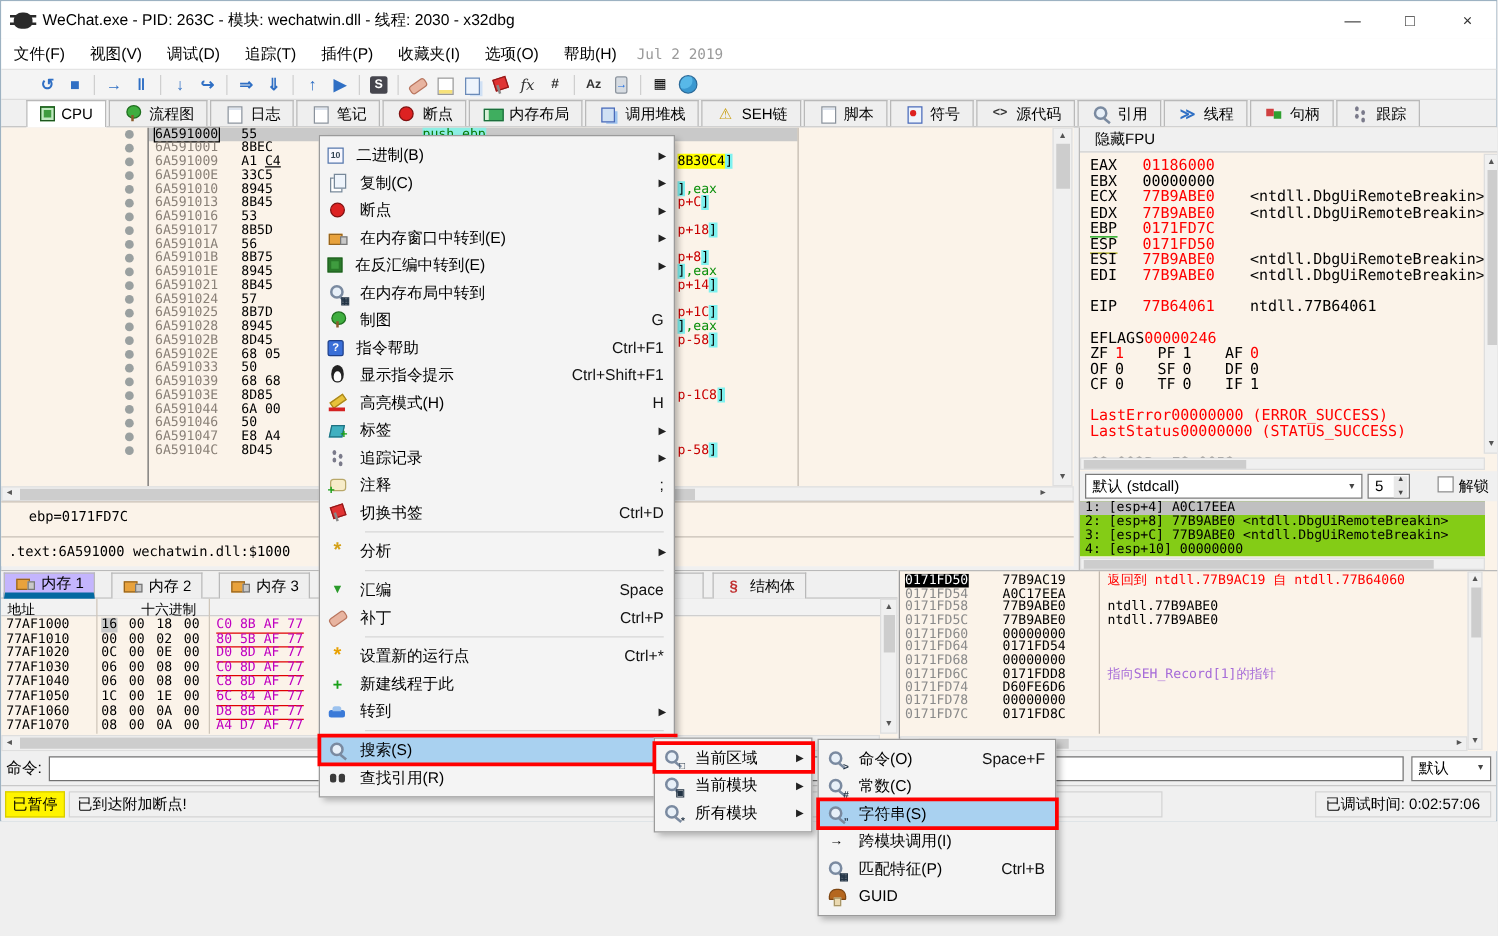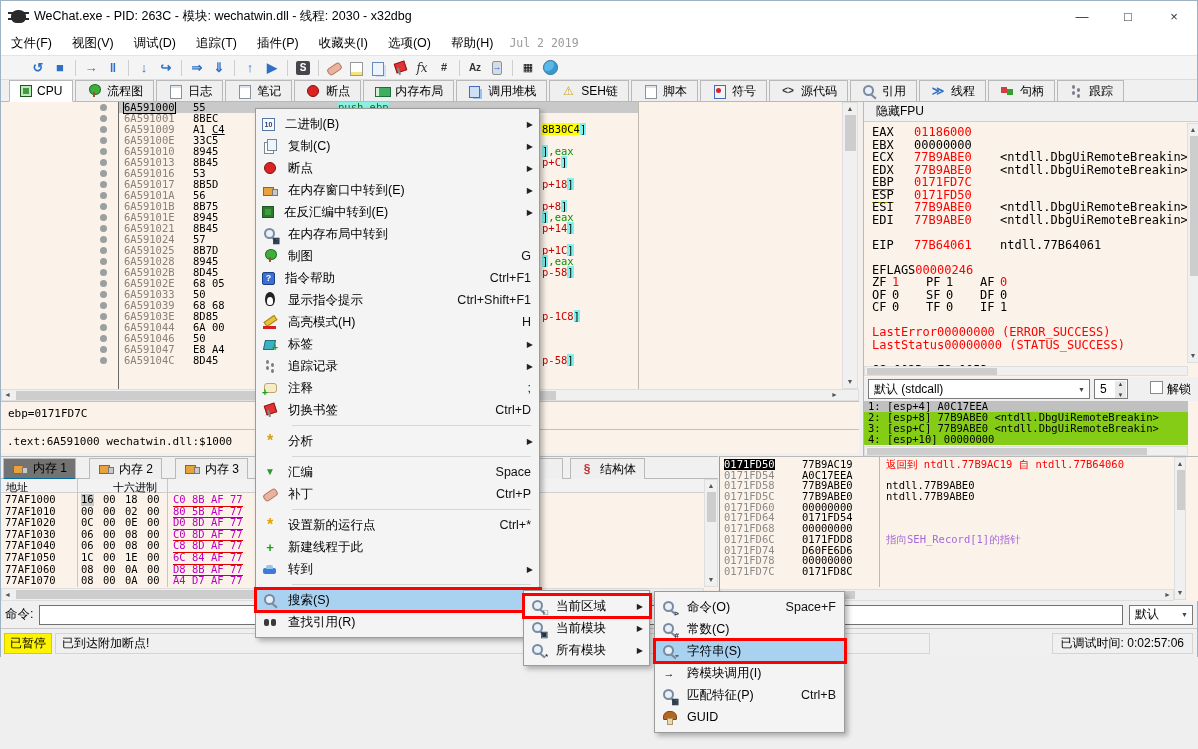--- a/index.html
+++ b/index.html
@@ -16,21 +16,21 @@
   .wctl{width:46px;height:100%;display:flex;align-items:center;justify-content:center;font-size:13px;color:#333}
   
   #menubar{position:absolute;left:0;top:30px;width:100%;height:25px;background:#fff;display:flex;align-items:center;font-size:12.5px;border-bottom:1px solid #e4e4e4}
   .menu-item{padding:3px 10px}
   #build-date{color:#9a9a9a;font-family:"DejaVu Sans Mono",monospace;font-size:11.5px;margin-left:6px}
   
   #toolbar{position:absolute;left:0;top:55px;width:100%;height:24px;background:#f4f4f4;border-bottom:1px solid #dcdcdc;display:flex;align-items:center;padding-left:4px}
   .tsep{width:1px;height:16px;background:#cfcfcf;margin:0 4px}
   .tbtn{width:22px;height:22px;display:flex;align-items:center;justify-content:center}
   
-  #tabbar{position:absolute;left:0;top:79px;width:100%;height:22px;background:#f0f0f0;border-bottom:1px solid #b9b9b9;display:flex;align-items:flex-end;padding-left:8px}
+  #tabbar{position:absolute;left:0;top:79px;width:100%;height:22px;background:#f0f0f0;border-bottom:1px solid #b9b9b9;display:flex;align-items:flex-end;padding-left:20px}
   .tab{height:21px;display:flex;align-items:center;gap:5px;padding:0 10px;font-size:12px;background:#efefef;border:1px solid #b9b9b9;border-bottom:none;margin-right:2px}
   .tab.active{background:#fff;height:22px;margin-bottom:-1px;border-bottom:1px solid #fff}
   
   .ic{position:relative;width:16px;height:16px;display:inline-flex;align-items:center;justify-content:center;font-size:11px;line-height:1;flex:0 0 auto}
   .tbi{color:#2f6fc4;font-weight:bold;font-size:13px}
   .ic-s-badge{background:#46464e;color:#fff;width:14px;height:14px;border-radius:2px;font-size:10px;font-weight:bold}
   .ic-patch::before{content:"";position:absolute;left:1px;top:5px;width:13px;height:6px;background:#e8b4a0;border:1px solid #b8755e;border-radius:3px;transform:rotate(-35deg)}
   .ic-sticky::before{content:"";position:absolute;left:2px;top:2px;width:11px;height:12px;background:#fff;border:1px solid #999;box-shadow:inset 0 -3px 0 #f7e27a}
   .ic-notes::before{content:"";position:absolute;left:2px;top:2px;width:10px;height:12px;background:#eef4fc;border:1px solid #6a8ab8;box-shadow:3px 2px 0 -1px #cfe0f4}
   .ic-bookmark::before{content:"";position:absolute;left:3px;top:2px;width:9px;height:8px;background:#e03333;border:1px solid #901818;transform:rotate(-18deg)}
@@ -100,21 +100,21 @@
   .fy{background:#ffff00;color:#000}
   .fc{background:#7ef1ef;color:#000}
   .fr{color:#c80000}
   .fg{color:#0a8f0a}
   
   .sb{position:absolute;background:#f0f0f0;border:1px solid #dedede}
   .sb .th{position:absolute;background:#cdcdcd}
   .sb .ar{position:absolute;color:#555;font-size:7px;line-height:10px;text-align:center}
   
   #infobox{position:absolute;left:0;top:400px;width:858px;height:52px;background:#fbf3e9;border-top:1px solid #c8c0b6;font-family:"DejaVu Sans Mono",monospace;font-size:11px}
-  #info1{position:absolute;left:7px;top:5px}
+  #info1{position:absolute;left:22px;top:5px}
   #infodiv{position:absolute;left:0;top:27px;width:100%;height:1px;background:#c8c0b6}
   #info2{position:absolute;left:6px;top:33px}
   
   #registers{position:absolute;left:862px;top:101px;width:336px;height:354px;background:#fbf3e9;border-left:1px solid #b9b9b9}
   #fpu-bar{position:absolute;left:0;top:0;width:100%;height:20px;background:#f0f0f0;border-bottom:1px solid #cfcfcf;font-size:12px;display:flex;align-items:center;padding-left:12px}
   #reg-lines{position:absolute;left:8px;top:24px;width:312px;font-family:"DejaVu Sans Mono",monospace;font-size:12px;line-height:12.5px;white-space:pre}
   .rline{height:12.5px}
   .rgap{height:12.5px}
   .rn{display:inline-block;min-width:42px}
   .rv{display:inline-block;min-width:86px}
@@ -135,21 +135,21 @@
   #unlock{display:flex;align-items:flex-start;gap:4px;font-size:12px;margin-left:18px}
   #unlock .box{width:13px;height:13px;background:#fff;border:1px solid #8a8a8a}
   #args{position:absolute;left:0;top:299px;width:324px;height:44px;background:#84cc16;font-family:"DejaVu Sans Mono",monospace;font-size:10.5px;line-height:11px;white-space:pre}
   .arow{height:11px;padding-left:4px}
   .arow.sel{background:#c0c0c0}
   #args-hscroll{left:0;top:344px;width:324px;height:10px}
   
   #memory{position:absolute;left:0;top:455px;width:717px;height:145px;background:#fbf3e9;border-top:1px solid #b9b9b9}
   #mem-tabs{position:absolute;left:0;top:0;width:100%;height:22px;background:#f0f0f0;border-bottom:1px solid #b9b9b9}
   .mtab{position:absolute;top:1px;height:21px;display:flex;align-items:center;gap:5px;padding:0 8px;font-size:12px;background:#efefef;border:1px solid #b9b9b9;border-bottom:none}
-  .mtab.active{background:#737373;height:22px;border-bottom:2px solid #0369a1}
+  .mtab.active{background:#c4b5fd;height:22px;border-bottom:6px solid #0369a1}
   #mem-head{position:absolute;left:0;top:22px;width:100%;height:14px;background:#f2f2f2;border-bottom:1px solid #cfcfcf;font-size:11px}
   #mem-head .h1{position:absolute;left:5px;top:1px}
   #mem-head .h2{position:absolute;left:112px;top:1px}
   #mem-rows{position:absolute;left:0;top:37px;width:703px;height:93px;overflow:hidden;font-family:"DejaVu Sans Mono",monospace;font-size:10.5px;line-height:11.6px}
   .mrow{position:relative;height:11.6px;white-space:pre}
   .mrow .ma{position:absolute;left:4px}
   .mrow .mb{position:absolute}
   .mrow .mptr{position:absolute;left:172px;color:#c000c0;border-bottom:1px solid #e00000}
   .msel{background:#c9c9c9}
   .mvline{position:absolute;top:22px;width:1px;height:108px;background:#cfc6ba}

